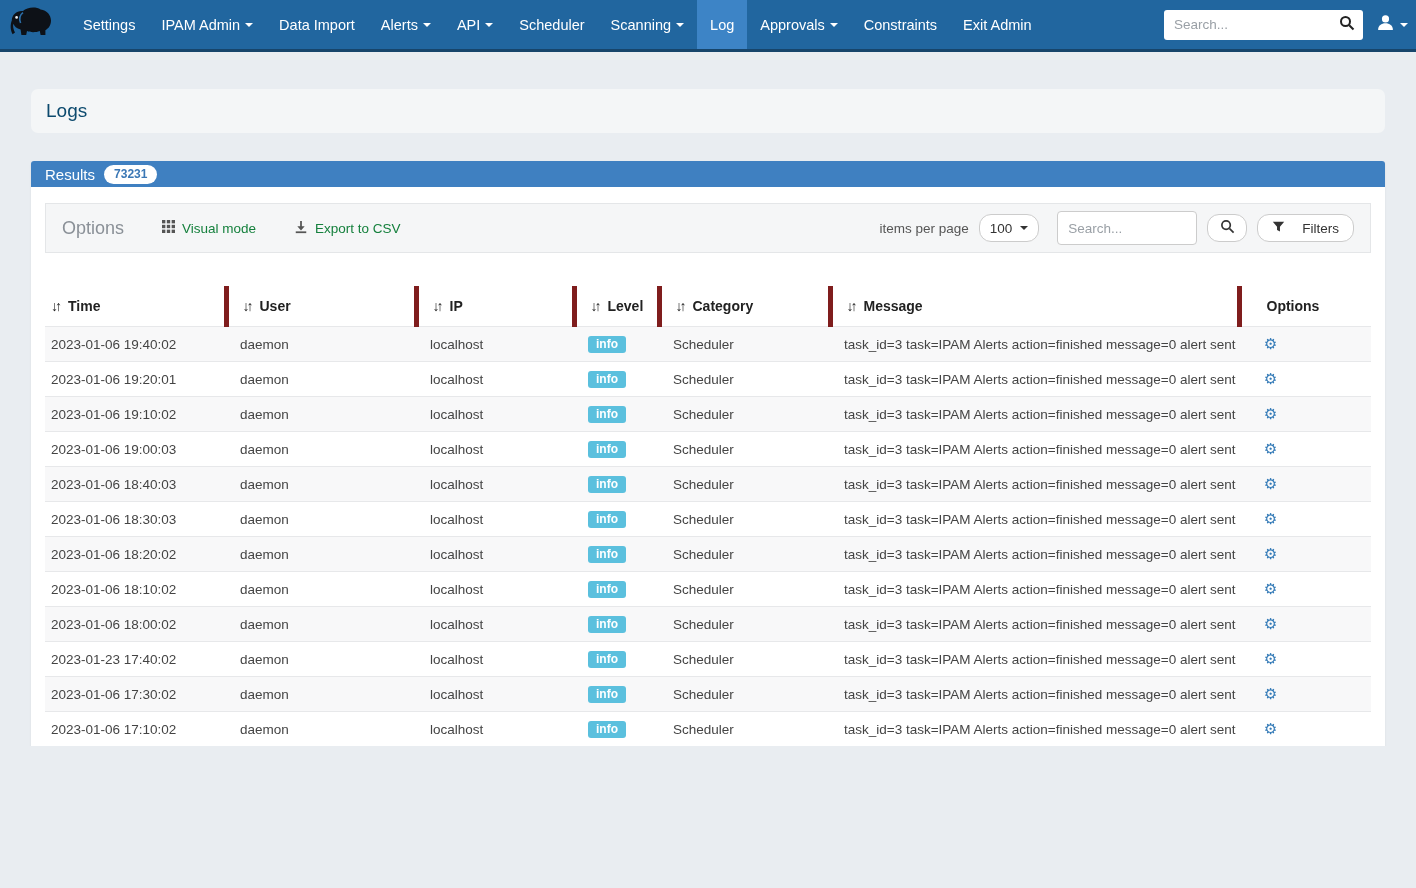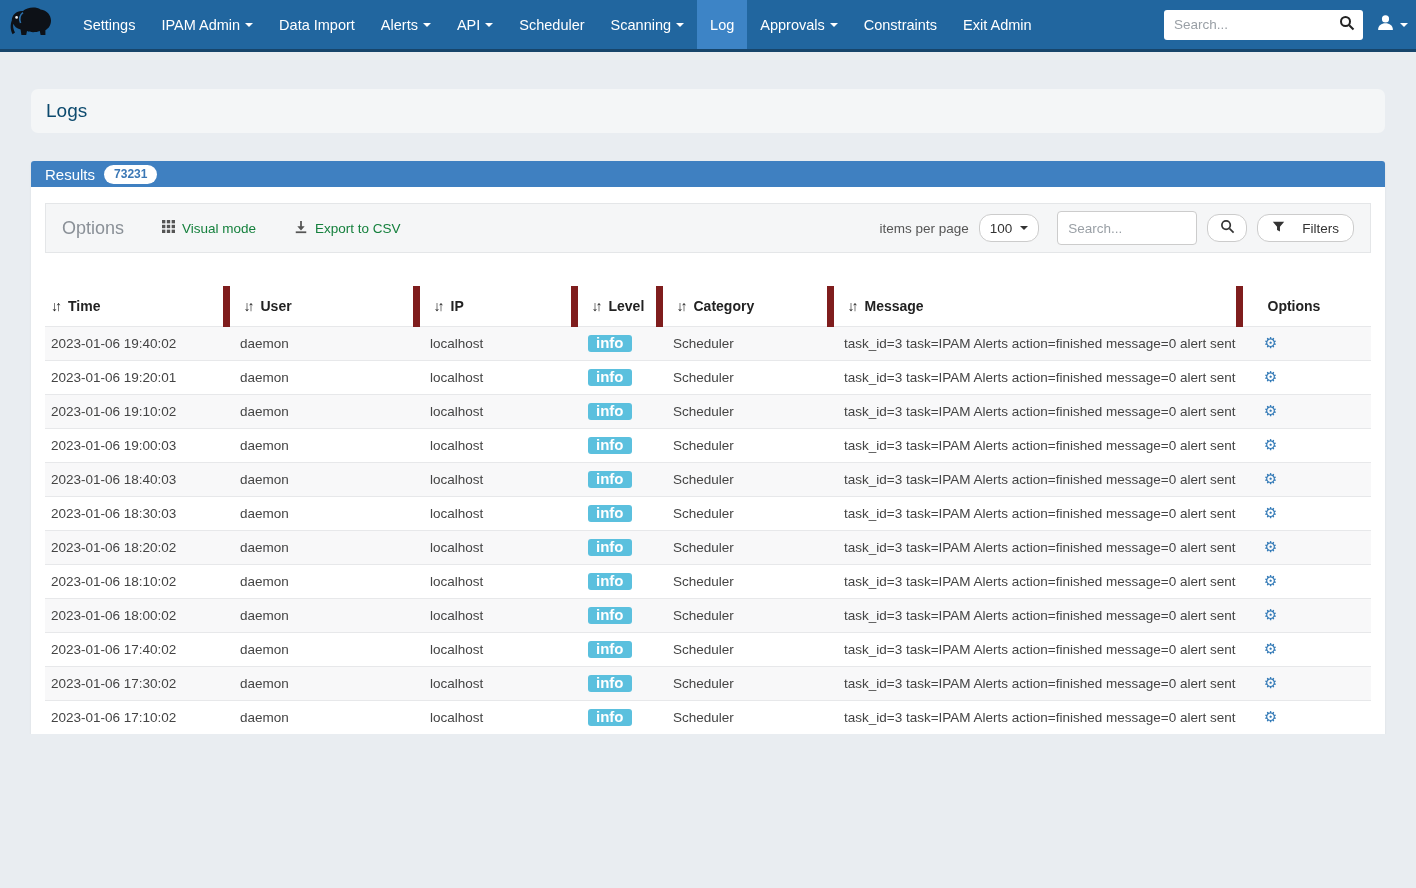--- a/index.html
+++ b/index.html
@@ -85,37 +85,37 @@
     font-family:"Liberation Sans", sans-serif;
   }
   .toolbar-search::placeholder { color:#9aa0a6; }
   .search-btn { width:40px; margin-left:10px; }
   .filters-btn { padding:0 14px; gap:17px; margin-left:10px; }
 
   
   table { width:100%; border-collapse:collapse; table-layout:fixed; margin-top:33px; }
   th {
     text-align:left; font-size:14px; font-weight:bold; color:#222;
-    padding:12px 4px 12px 14px; border-right:7px solid #7f1d1d;
+    padding:12px 4px 12px 14px; border-right:5px solid #7f1d1d;
     white-space:nowrap; cursor:pointer;
   }
   th:last-child { border-right:none; cursor:default; }
   .sort-icon { letter-spacing:-3px; margin-right:9px; font-size:14px; color:#222; }
   td {
     font-size:13.5px; color:#444; padding:8px 4px 8px 14px;
     border-top:1px solid #e7e8ea; line-height:17px;
     white-space:nowrap; overflow:hidden;
   }
   tbody tr:nth-child(odd) td { background:#f8f8f9; }
   col.c-time { width:181px; } col.c-user { width:190px; } col.c-ip { width:158px; }
   col.c-level { width:85px; } col.c-cat { width:171px; } col.c-msg { width:409px; }
   th:first-child, td:first-child { padding-left:6px; }
   th:last-child, td:last-child { padding-left:25px; }
   .level-badge {
-    display:inline-block; background:#5bc0de; color:#fff; font-size:15px;
+    display:inline-block; background:#5bc0de; color:#fff; font-size:12px;
     font-weight:bold; padding:2px 8px 3px; border-radius:3px; line-height:12px;
   }
   .gear {
     color:#337ab7; font-size:15px; text-decoration:none; cursor:pointer;
     font-family:"DejaVu Sans", sans-serif;
   }
 </style>
 </head>
 <body>
 
@@ -444,21 +444,21 @@
     </td>
     <td>Scheduler</td>
     <td>task_id=3 task=IPAM Alerts action=finished message=0 alert sent</td>
     <td>
       <a class="gear">⚙︎</a>
     </td>
   </tr>
 
 
   <tr>
-    <td>2023-01-06 17:40:02</td>
+    <td>2023-01-23 17:40:02</td>
     <td>daemon</td>
     <td>localhost</td>
     <td>
       <span class="level-badge">info</span>
     </td>
     <td>Scheduler</td>
     <td>task_id=3 task=IPAM Alerts action=finished message=0 alert sent</td>
     <td>
       <a class="gear">⚙︎</a>
     </td>

